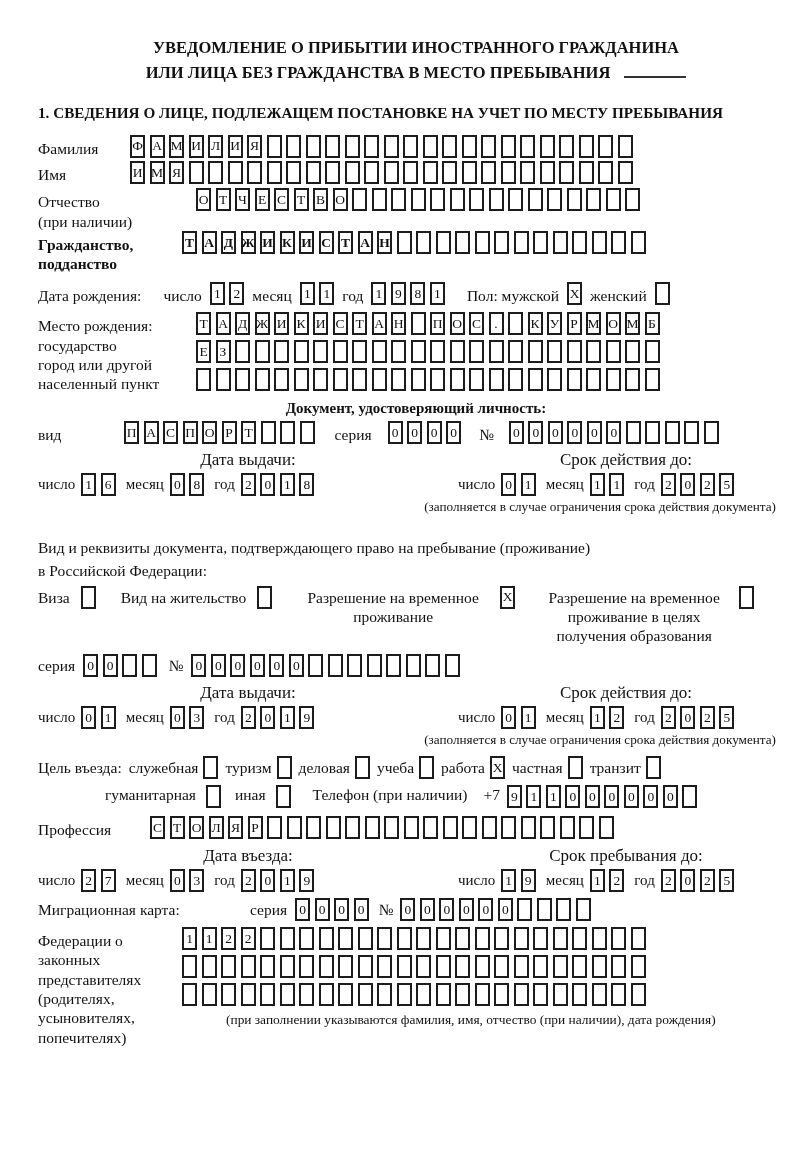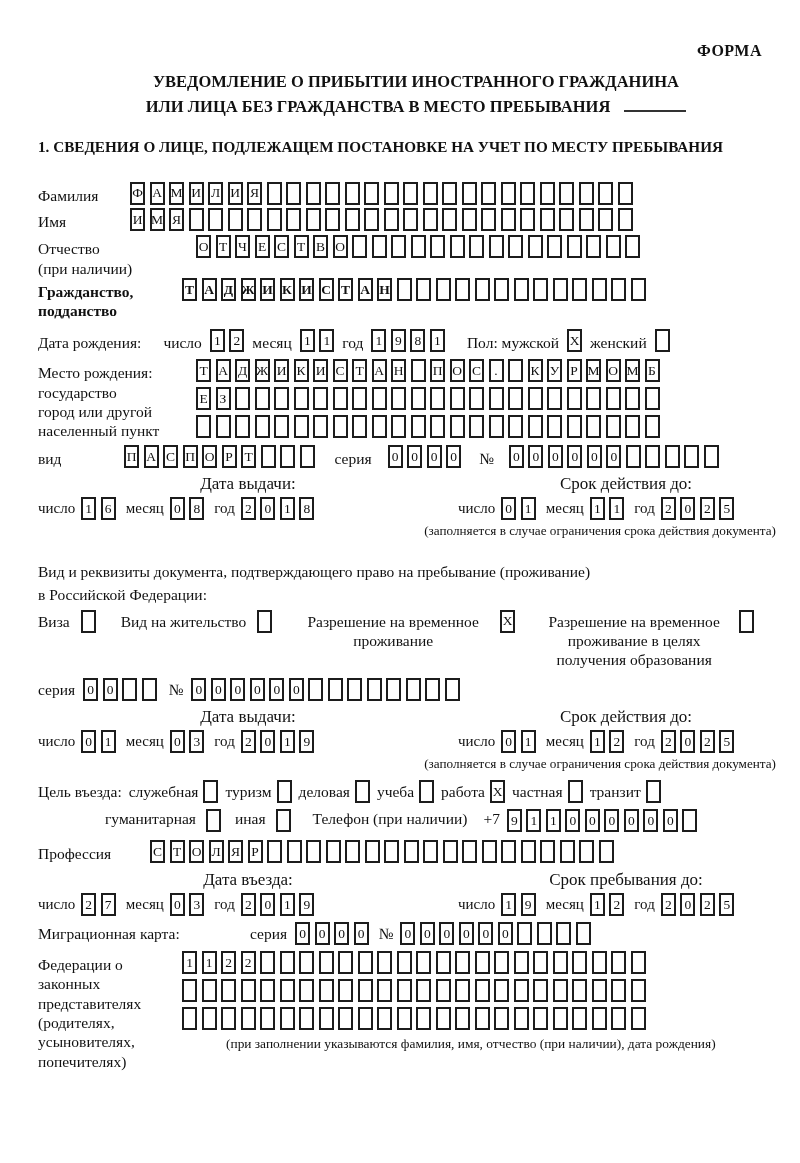--- a/index.html
+++ b/index.html
@@ -80,32 +80,31 @@
 
   .r-repr { margin-top:6px; }
   .repr-note { font-size:13.4px; margin-top:6px; margin-left:44px; }
 </style>
 </head>
 <body>
 
 <div class="page">
 
 
-  <div class="form-word">ФОРМА</div>
 
   <div class="title">
     <div>УВЕДОМЛЕНИЕ О ПРИБЫТИИ ИНОСТРАННОГО ГРАЖДАНИНА</div>
     <div>
       <span>ИЛИ ЛИЦА БЕЗ ГРАЖДАНСТВА В МЕСТО ПРЕБЫВАНИЯ</span><span class="blank-line"></span>
     </div>
   </div>
 
   <div class="sec1">1. СВЕДЕНИЯ О ЛИЦЕ, ПОДЛЕЖАЩЕМ ПОСТАНОВКЕ НА УЧЕТ ПО МЕСТУ ПРЕБЫВАНИЯ</div>
 
-  <div class="frow" style="margin-top:26px;">
+  <div class="frow" style="margin-top:13px;">
     <div class="flabel w92">Фамилия</div>
     <div class="cells">
         <span class="cell">Ф</span>
         <span class="cell">А</span>
         <span class="cell">М</span>
         <span class="cell">И</span>
         <span class="cell">Л</span>
         <span class="cell">И</span>
         <span class="cell">Я</span>
         <span class="cell"></span>
@@ -334,20 +333,21 @@
           <span class="cell"></span>
           <span class="cell"></span>
           <span class="cell"></span>
           <span class="cell"></span>
           <span class="cell"></span>
           <span class="cell"></span>
         </div>
     </div>
   </div>
 
+  <div class="doc-head">Документ, удостоверяющий личность:</div>
 
   <div class="frow r-vid">
     <span class="flabel" style="width:78px;">вид</span>
     <span class="cells">
         <span class="cell">П</span>
         <span class="cell">А</span>
         <span class="cell">С</span>
         <span class="cell">П</span>
         <span class="cell">О</span>
         <span class="cell">Р</span>

